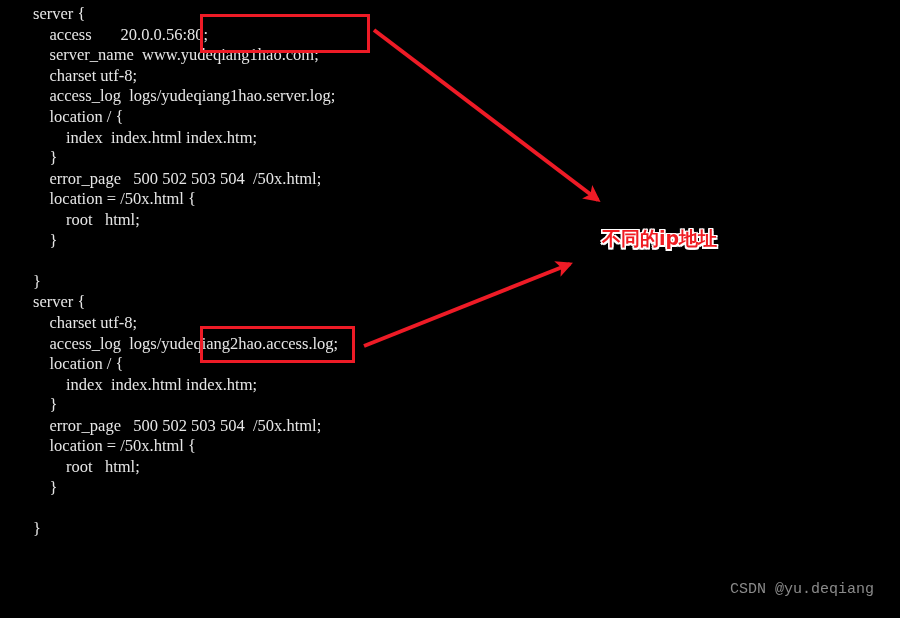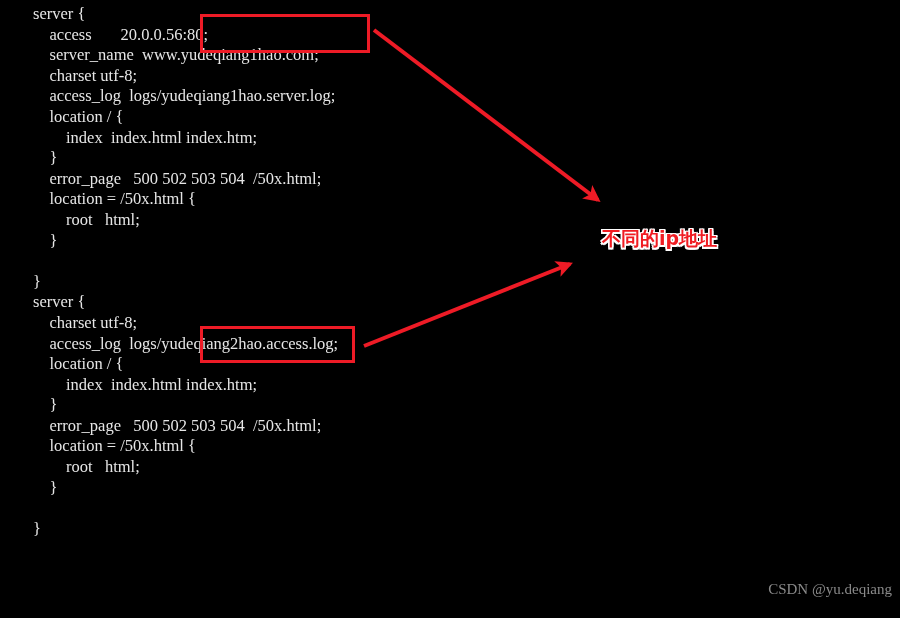--- a/index.html
+++ b/index.html
@@ -73,23 +73,23 @@
       -1.5px 0 0 #ffffff,
        1.5px 0 0 #ffffff,
        0 -1.5px 0 #ffffff,
        0  1.5px 0 #ffffff;
     margin-left: 14px;
   }
 
   
   #watermark {
     position: absolute;
-    right: 8px;
+    right: 26px;
     bottom: 20px;
-    font-family: Liberation Serif, serif;
+    font-family: Liberation Mono, monospace;
     font-size: 15px;
     color: #8a8a8a;
     white-space: nowrap;
   }
 </style>
 </head>
 <body>
 
 <div id="screen">
 

